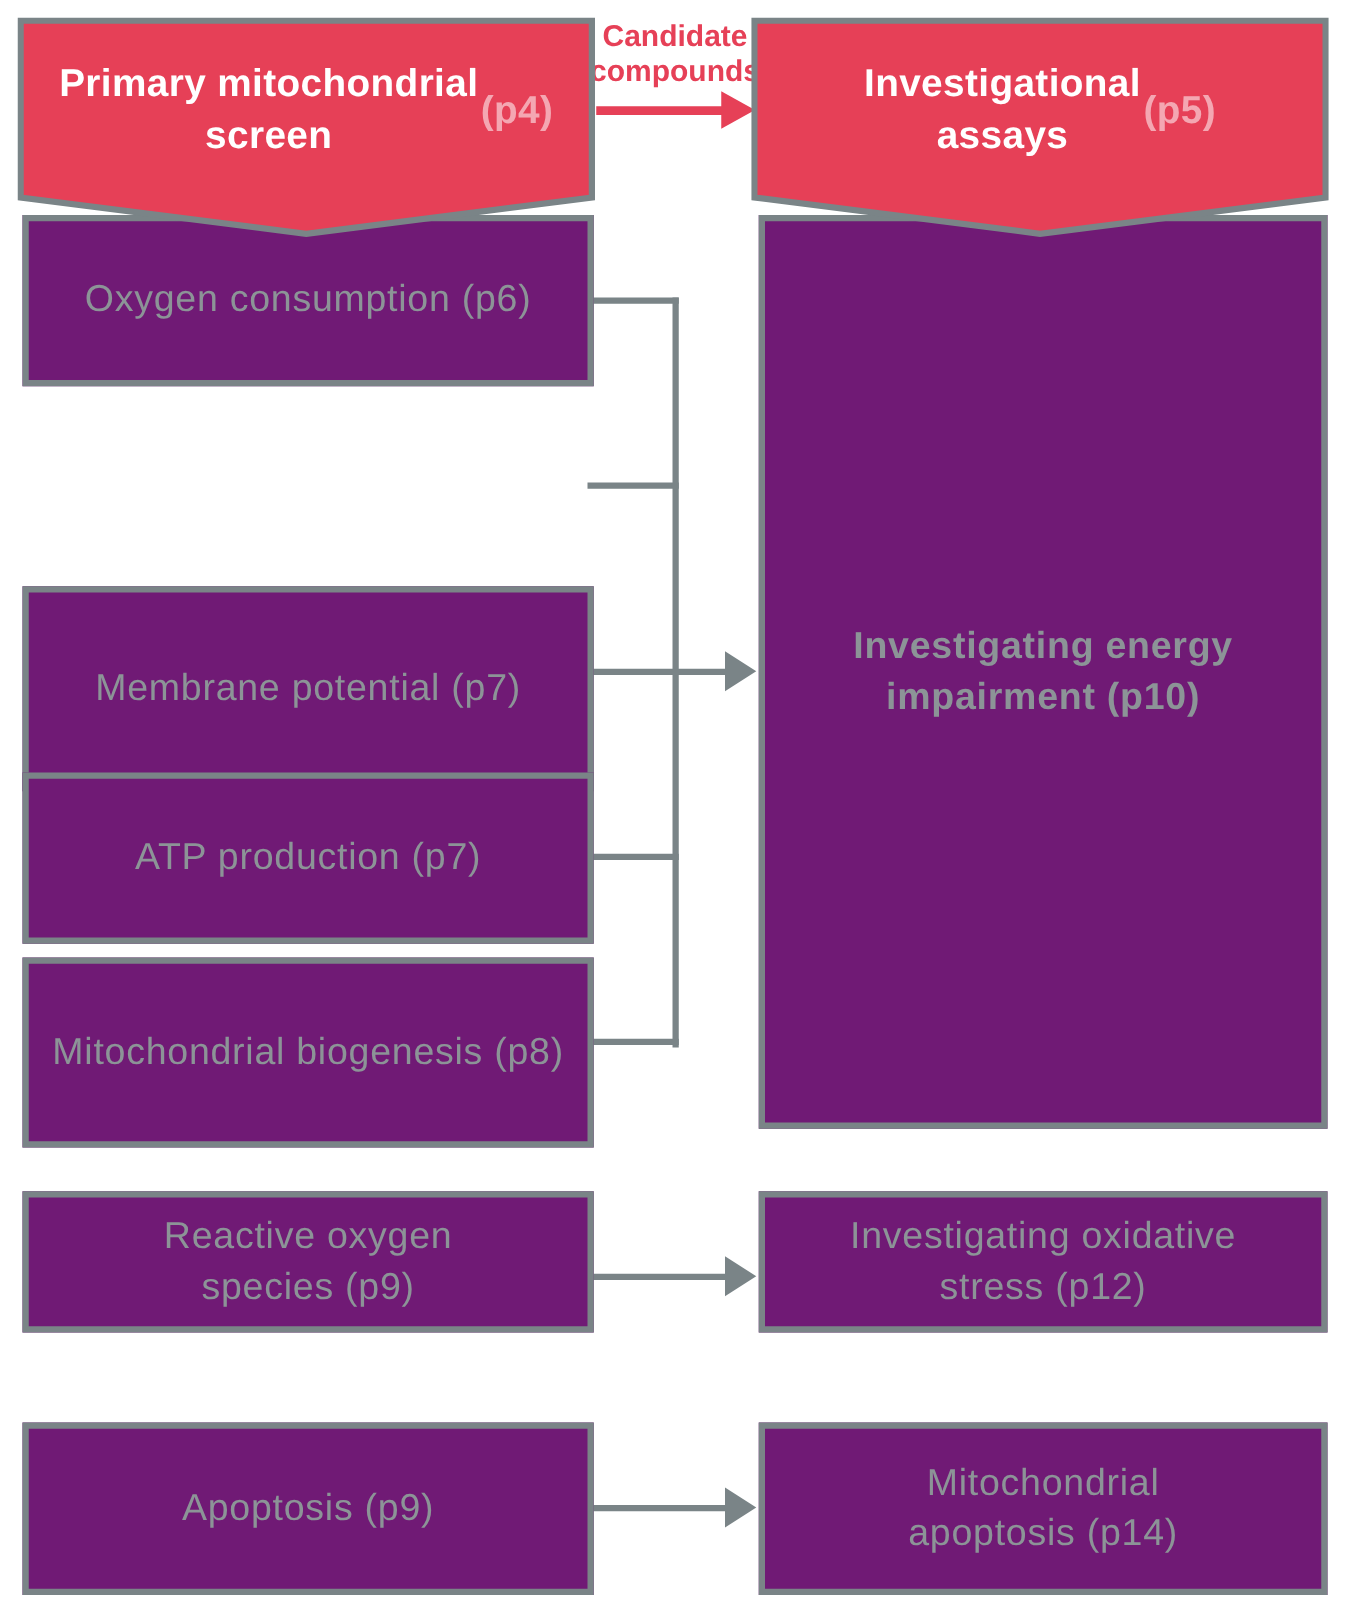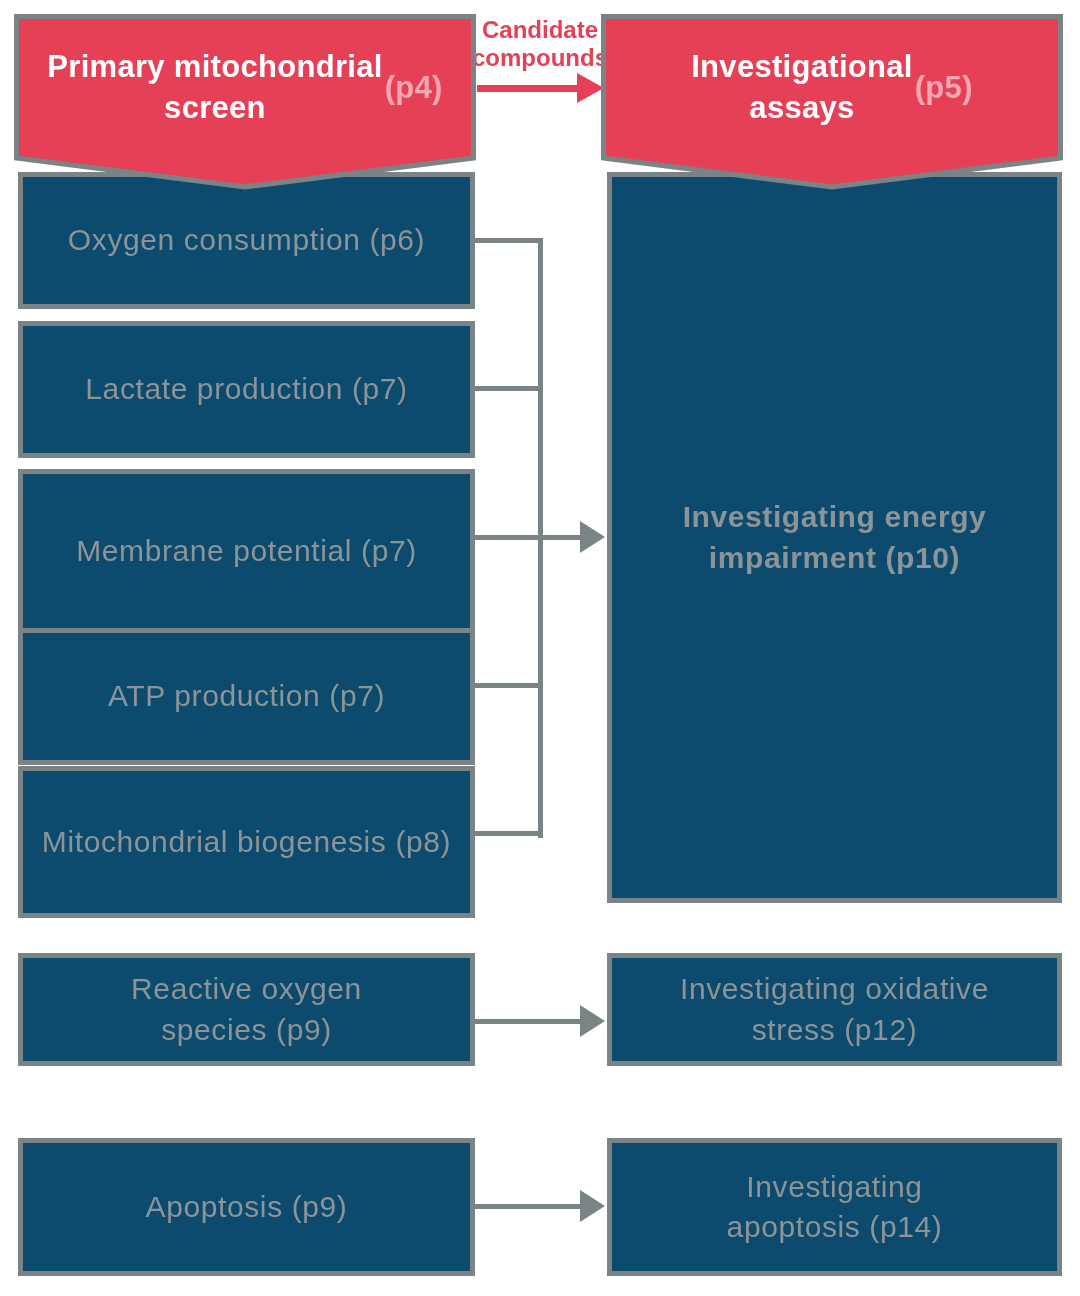--- a/index.html
+++ b/index.html
@@ -34,34 +34,34 @@
     color: #E64057; font-weight: bold; font-size: 24px; line-height: 1.18;
   }
   .red-shaft { position: absolute; left: 477px; top: 85px; width: 101px; height: 7px; background: #E64057; }
   .red-head  { position: absolute; left: 577px; top: 73px; width: 0; height: 0;
                border-top: 15px solid transparent; border-bottom: 15px solid transparent;
                border-left: 27px solid #E64057; }
 
   
   .box {
     position: absolute; box-sizing: border-box;
-    border: 5px solid #7A8487; background: #0c4a6e;
+    border: 5px solid #7A8487; background: #701a75;
     display: flex; align-items: center; justify-content: center;
     z-index: 2;
   }
   .box-label {
     color: #8C9497; font-size: 30px; line-height: 1.35; letter-spacing: 0.6px;
     text-align: center; white-space: pre-line;
   }
   .col-left  { left: 18px;  width: 457px; }
   .col-right { left: 607px; width: 455px; }
   .b1 { top: 172px; height: 137px; }
   .b2 { top: 321px; height: 137px; }
   .b3 { top: 469px; height: 164px; }
-  .b4 { top: 618px; height: 137px; margin-top: 10px; }
+  .b4 { top: 618px; height: 137px; }
   .b5 { top: 766px; height: 152px; }
   .big-right { top: 172px; height: 731px; font-weight: bold; }
   .row2 { top: 953px;  height: 113px; }
   .row3 { top: 1138px; height: 138px; }
 
   
   .conn { position: absolute; background: #7A8487; z-index: 1; }
   .stub { left: 470px; width: 73px; height: 5px; }
   .stub1 { top: 238px; } .stub2 { top: 386px; } .stub4 { top: 683px; } .stub5 { top: 831px; }
   .vline { left: 538px; top: 238px; width: 5px; height: 600px; }
@@ -91,23 +91,20 @@
   <div class="head head-apop"></div>
 
   <div class="flow-label">Candidate
 compounds</div>
   <div class="red-shaft"></div>
   <div class="red-head"></div>
 
   <div class="box col-left b1">
     <div class="box-label">Oxygen consumption (p6)</div>
   </div>
-  <div class="box col-left b2">
-    <div class="box-label">Lactate production (p7)</div>
-  </div>
   <div class="box col-left b3">
     <div class="box-label">Membrane potential (p7)</div>
   </div>
   <div class="box col-left b4">
     <div class="box-label">ATP production (p7)</div>
   </div>
   <div class="box col-left b5">
     <div class="box-label">Mitochondrial biogenesis (p8)</div>
   </div>
 
@@ -121,21 +118,21 @@
 species (p9)</div>
   </div>
   <div class="box col-right row2">
     <div class="box-label">Investigating oxidative
 stress (p12)</div>
   </div>
   <div class="box col-left row3">
     <div class="box-label">Apoptosis (p9)</div>
   </div>
   <div class="box col-right row3">
-    <div class="box-label">Investigating
+    <div class="box-label">Mitochondrial
 apoptosis (p14)</div>
   </div>
 
   <div class="banner banner-left">
     <svg width="462" height="178" viewBox="0 0 462 178">
       <polygon points="2.5,2.5 459.5,2.5 459.5,144 231,173 2.5,144" fill="#E64057" stroke="#7A8487" stroke-width="5"></polygon>
     </svg>
     <div class="banner-text"><span>Primary mitochondrial
 screen</span><span class="page-ref">(p4)</span></div>
   </div>

